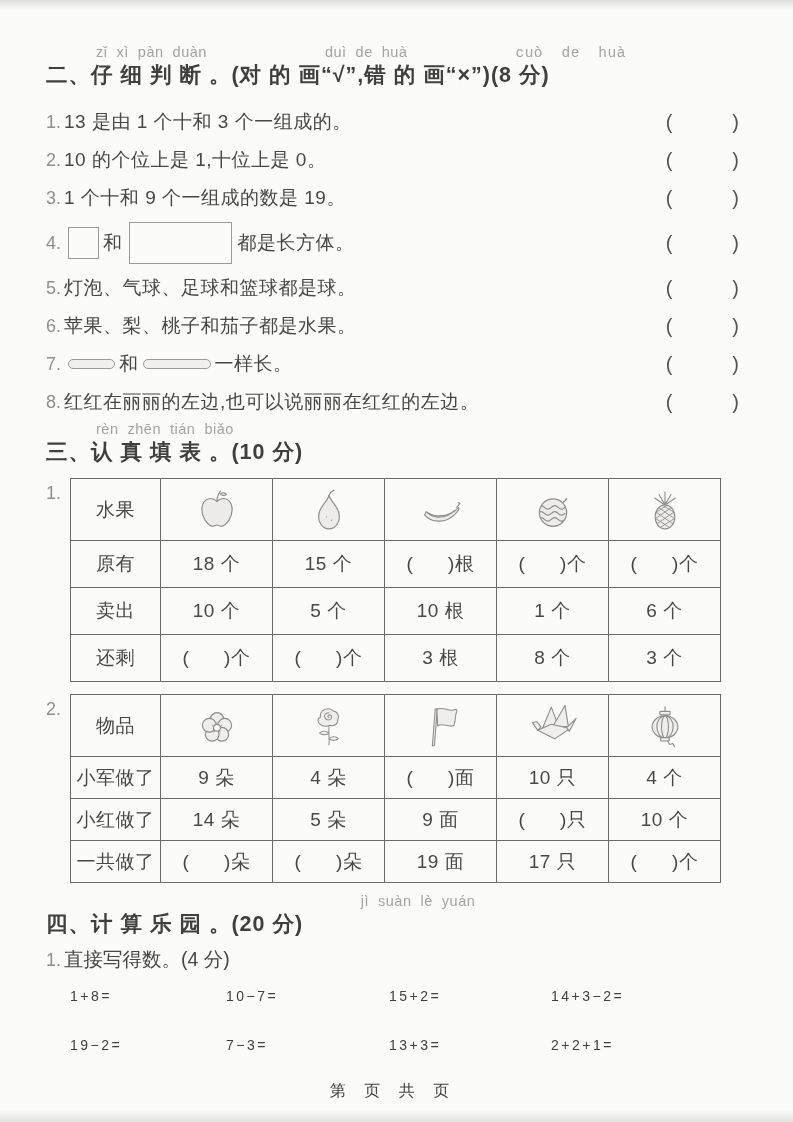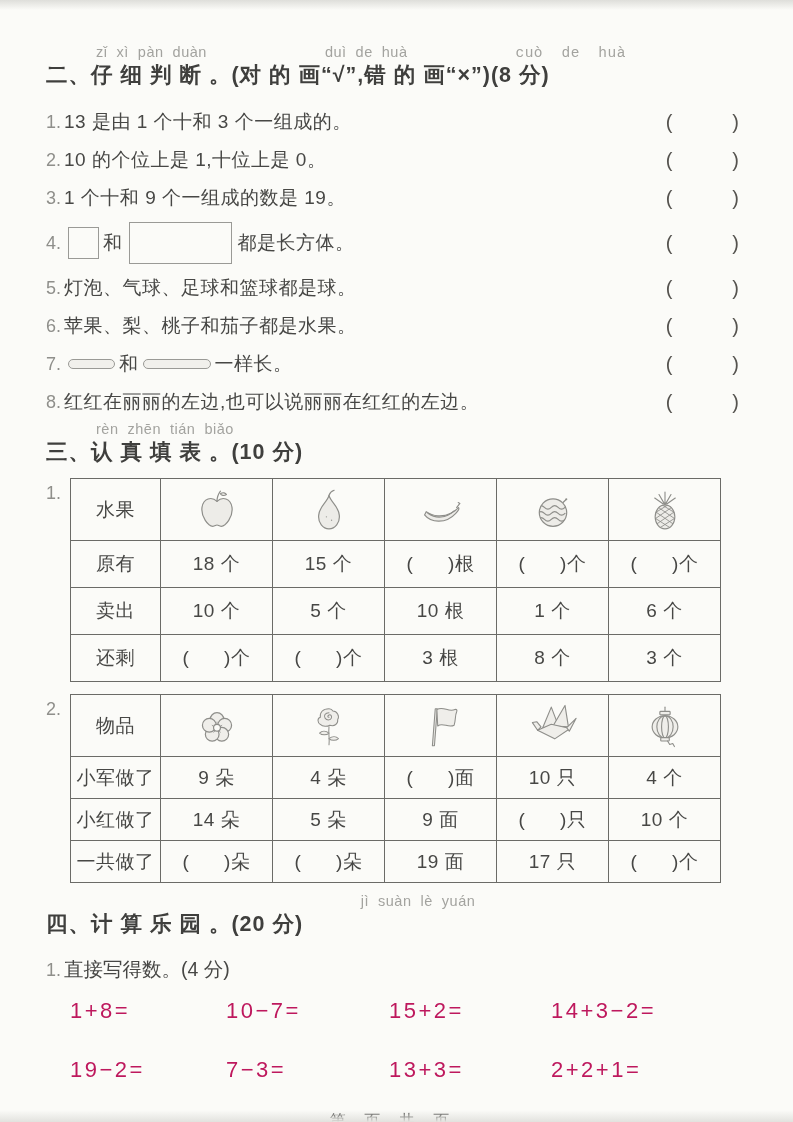--- a/index.html
+++ b/index.html
@@ -45,23 +45,23 @@
   .tbl-label { width:24px; font-size:18px; color:#8f8f8b; padding-top:5px; }
   table { border-collapse:collapse; table-layout:fixed; width:650px;
           border:1.6px solid #5f5f5b; }
   td { border:1.2px solid #6b6b67; text-align:center; vertical-align:middle;
        font-size:19px; color:#474745; padding:0; }
   tr.hdr td { height:62px; }
   tr.data td { height:47px; }
   tr.data2 td { height:42px;margin-top:46px; }
   .cellv { white-space:pre; letter-spacing:0.5px; }
   .icon-svg { display:block; margin:0 auto; }
-  .sub { margin-top:18px; font-size:19.5px; height:26px; }
+  .sub { margin-top:8px; font-size:19.5px; height:26px; }
   .eqs { display:grid; grid-template-columns:156px 163px 162px auto;
-         padding-left:24px; font-size:22px; color:#be185d; letter-spacing:2.5px; }
+         padding-left:24px; font-size:14px; color:#404040; letter-spacing:2.5px; }
   .eqs.r1 { margin-top:16px; }
   .eqs.r2 { margin-top:33px; }
   .footer { margin-top:28px; text-align:center; font-size:16px; color:#3f3f3d;
             letter-spacing:7px; }
   .mt-s3 { margin-top:0; }
   .mt-s4 { margin-top:10px;text-align:center; }
 </style>
 </head>
 <body>
 

